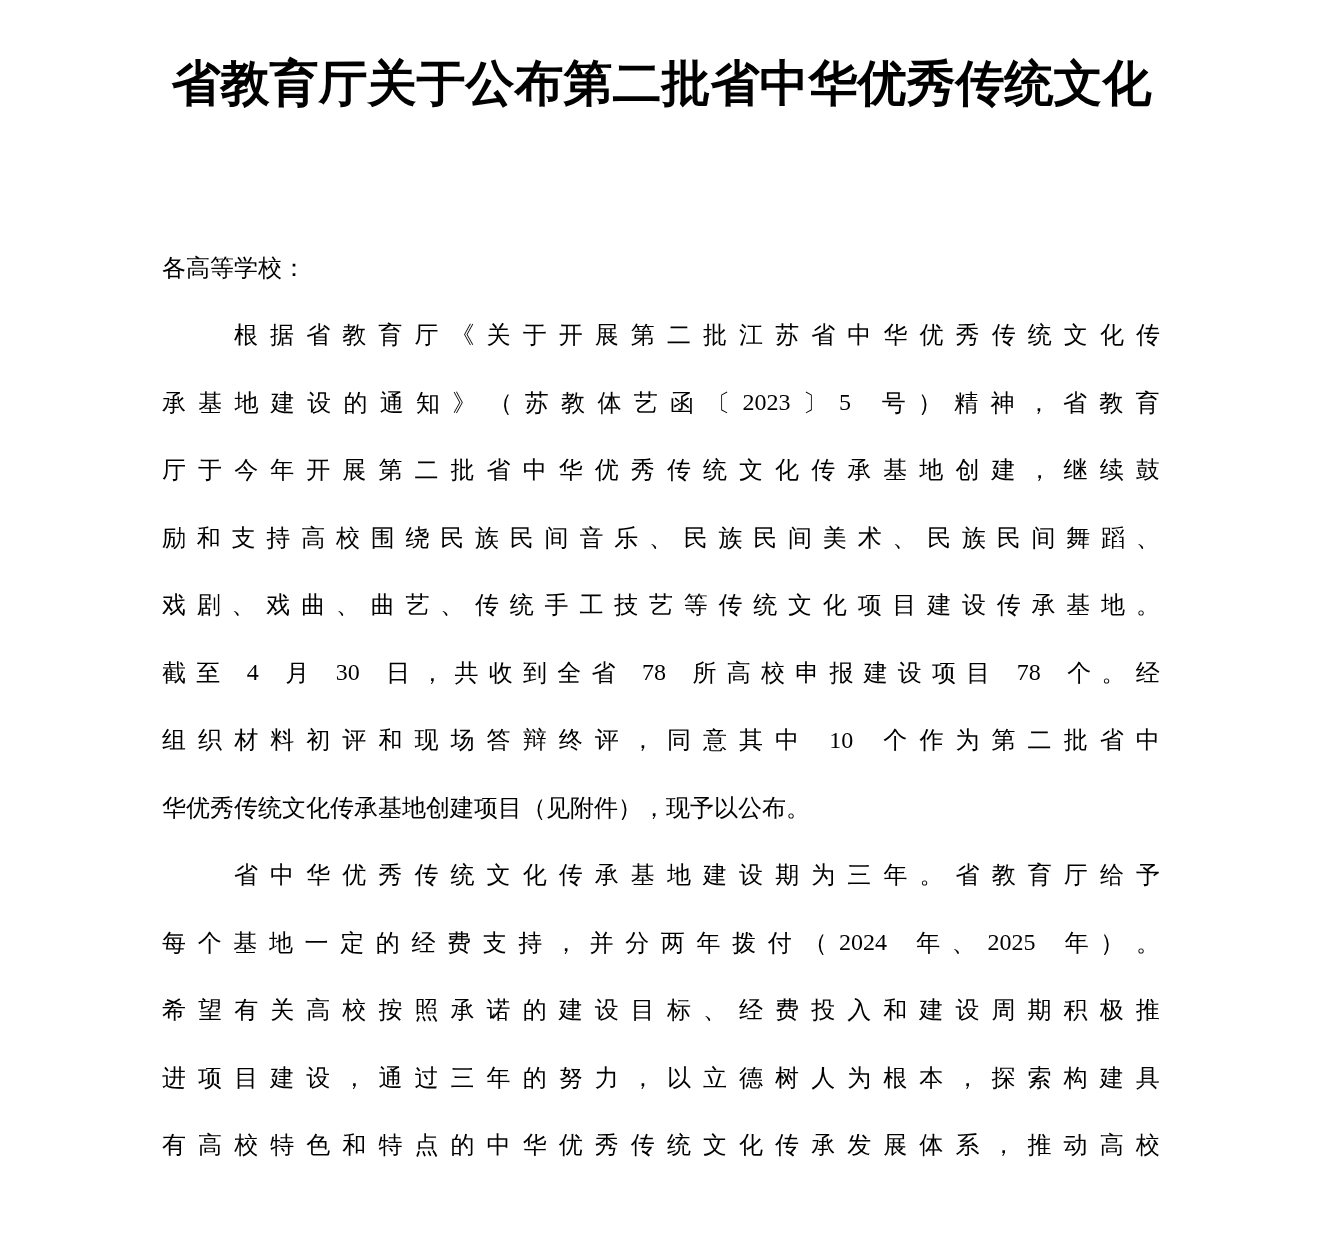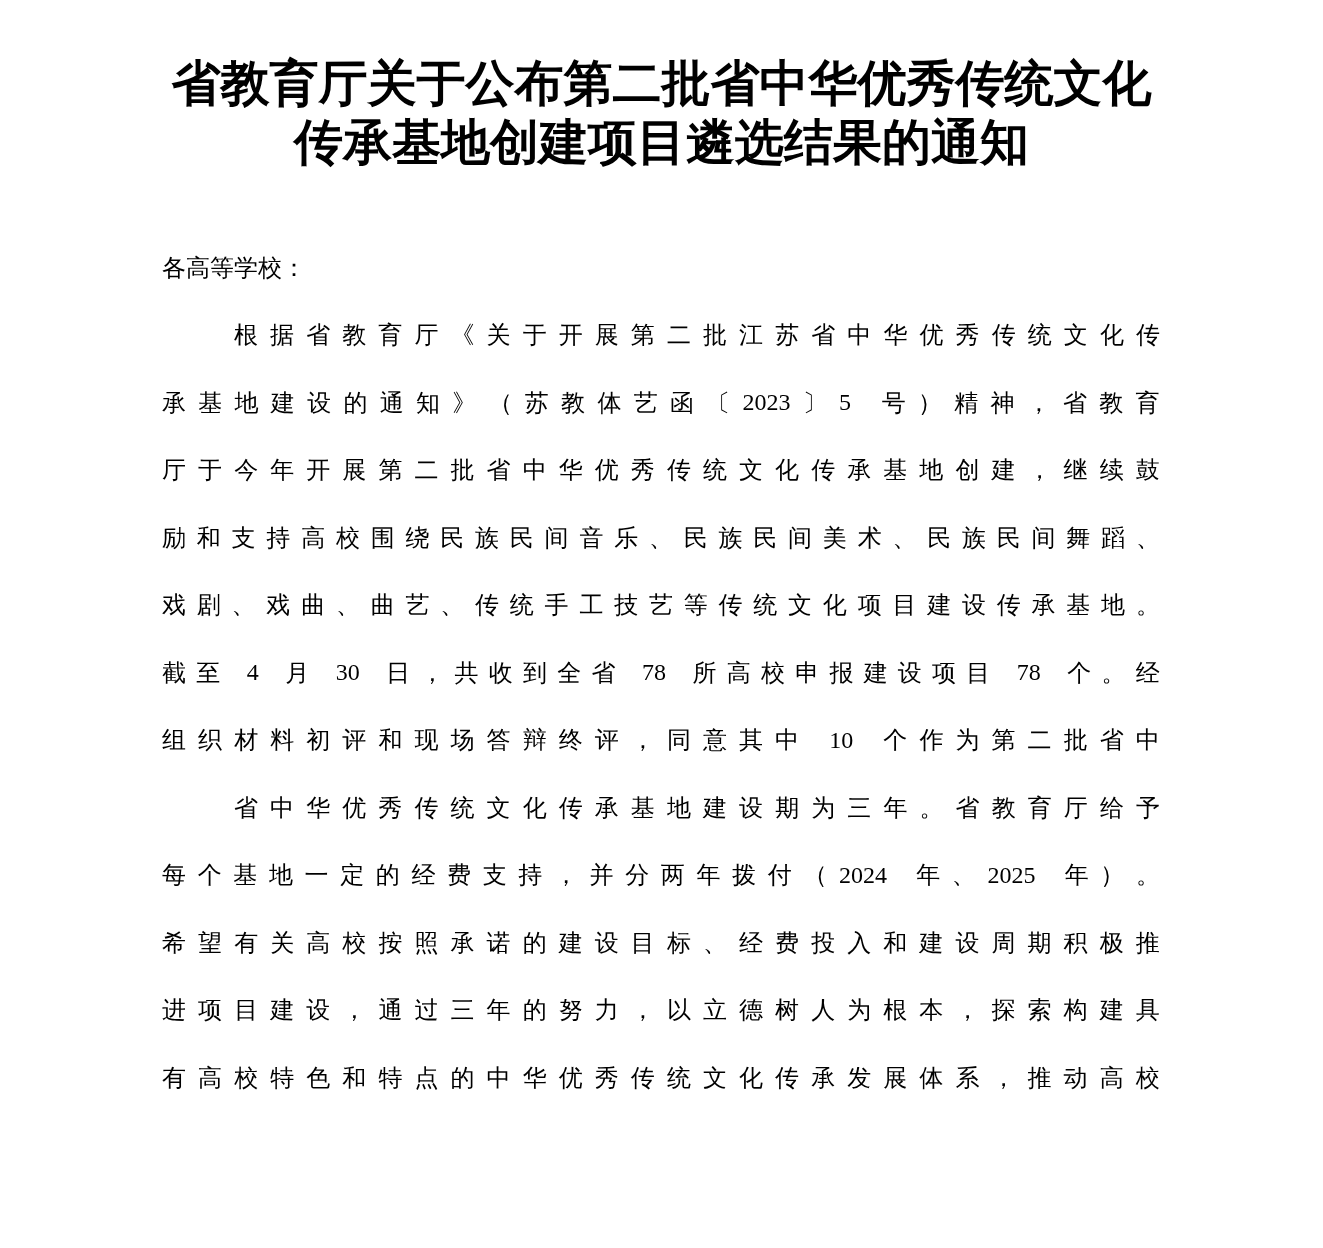--- a/index.html
+++ b/index.html
@@ -50,32 +50,32 @@
     flex: 0 0 auto;
   }
 </style>
 </head>
 <body>
 
 <div class="page">
 
   <div class="doc-title">
     <div class="title-line">省教育厅关于公布第二批省中华优秀传统文化</div>
-    <div class="title-line">传承基地创建项目遴选结果的通知</div>
   </div>
 
   <div class="doc-body">
     <div class="line" data-justify="false">各高等学校：</div>
     <div class="line indent" data-justify="true"><span>根</span><span>据</span><span>省</span><span>教</span><span>育</span><span>厅</span><span>《</span><span>关</span><span>于</span><span>开</span><span>展</span><span>第</span><span>二</span><span>批</span><span>江</span><span>苏</span><span>省</span><span>中</span><span>华</span><span>优</span><span>秀</span><span>传</span><span>统</span><span>文</span><span>化</span><span>传</span></div>
     <div class="line" data-justify="true"><span>承</span><span>基</span><span>地</span><span>建</span><span>设</span><span>的</span><span>通</span><span>知</span><span>》</span><span>（</span><span>苏</span><span>教</span><span>体</span><span>艺</span><span>函</span><span>〔</span><span>2023</span><span>〕</span><span>5</span><span>&nbsp;</span><span>号</span><span>）</span><span>精</span><span>神</span><span>，</span><span>省</span><span>教</span><span>育</span></div>
     <div class="line" data-justify="true"><span>厅</span><span>于</span><span>今</span><span>年</span><span>开</span><span>展</span><span>第</span><span>二</span><span>批</span><span>省</span><span>中</span><span>华</span><span>优</span><span>秀</span><span>传</span><span>统</span><span>文</span><span>化</span><span>传</span><span>承</span><span>基</span><span>地</span><span>创</span><span>建</span><span>，</span><span>继</span><span>续</span><span>鼓</span></div>
     <div class="line" data-justify="true"><span>励</span><span>和</span><span>支</span><span>持</span><span>高</span><span>校</span><span>围</span><span>绕</span><span>民</span><span>族</span><span>民</span><span>间</span><span>音</span><span>乐</span><span>、</span><span>民</span><span>族</span><span>民</span><span>间</span><span>美</span><span>术</span><span>、</span><span>民</span><span>族</span><span>民</span><span>间</span><span>舞</span><span>蹈</span><span>、</span></div>
     <div class="line" data-justify="true"><span>戏</span><span>剧</span><span>、</span><span>戏</span><span>曲</span><span>、</span><span>曲</span><span>艺</span><span>、</span><span>传</span><span>统</span><span>手</span><span>工</span><span>技</span><span>艺</span><span>等</span><span>传</span><span>统</span><span>文</span><span>化</span><span>项</span><span>目</span><span>建</span><span>设</span><span>传</span><span>承</span><span>基</span><span>地</span><span>。</span></div>
     <div class="line" data-justify="true"><span>截</span><span>至</span><span>&nbsp;</span><span>4</span><span>&nbsp;</span><span>月</span><span>&nbsp;</span><span>30</span><span>&nbsp;</span><span>日</span><span>，</span><span>共</span><span>收</span><span>到</span><span>全</span><span>省</span><span>&nbsp;</span><span>78</span><span>&nbsp;</span><span>所</span><span>高</span><span>校</span><span>申</span><span>报</span><span>建</span><span>设</span><span>项</span><span>目</span><span>&nbsp;</span><span>78</span><span>&nbsp;</span><span>个</span><span>。</span><span>经</span></div>
     <div class="line" data-justify="true"><span>组</span><span>织</span><span>材</span><span>料</span><span>初</span><span>评</span><span>和</span><span>现</span><span>场</span><span>答</span><span>辩</span><span>终</span><span>评</span><span>，</span><span>同</span><span>意</span><span>其</span><span>中</span><span>&nbsp;</span><span>10</span><span>&nbsp;</span><span>个</span><span>作</span><span>为</span><span>第</span><span>二</span><span>批</span><span>省</span><span>中</span></div>
+    <div class="line" data-justify="false">华优秀传统文化传承基地创建项目（见附件），现予以公布。</div>
     <div class="line indent" data-justify="true"><span>省</span><span>中</span><span>华</span><span>优</span><span>秀</span><span>传</span><span>统</span><span>文</span><span>化</span><span>传</span><span>承</span><span>基</span><span>地</span><span>建</span><span>设</span><span>期</span><span>为</span><span>三</span><span>年</span><span>。</span><span>省</span><span>教</span><span>育</span><span>厅</span><span>给</span><span>予</span></div>
     <div class="line" data-justify="true"><span>每</span><span>个</span><span>基</span><span>地</span><span>一</span><span>定</span><span>的</span><span>经</span><span>费</span><span>支</span><span>持</span><span>，</span><span>并</span><span>分</span><span>两</span><span>年</span><span>拨</span><span>付</span><span>（</span><span>2024</span><span>&nbsp;</span><span>年</span><span>、</span><span>2025</span><span>&nbsp;</span><span>年</span><span>）</span><span>。</span></div>
     <div class="line" data-justify="true"><span>希</span><span>望</span><span>有</span><span>关</span><span>高</span><span>校</span><span>按</span><span>照</span><span>承</span><span>诺</span><span>的</span><span>建</span><span>设</span><span>目</span><span>标</span><span>、</span><span>经</span><span>费</span><span>投</span><span>入</span><span>和</span><span>建</span><span>设</span><span>周</span><span>期</span><span>积</span><span>极</span><span>推</span></div>
     <div class="line" data-justify="true"><span>进</span><span>项</span><span>目</span><span>建</span><span>设</span><span>，</span><span>通</span><span>过</span><span>三</span><span>年</span><span>的</span><span>努</span><span>力</span><span>，</span><span>以</span><span>立</span><span>德</span><span>树</span><span>人</span><span>为</span><span>根</span><span>本</span><span>，</span><span>探</span><span>索</span><span>构</span><span>建</span><span>具</span></div>
     <div class="line" data-justify="true"><span>有</span><span>高</span><span>校</span><span>特</span><span>色</span><span>和</span><span>特</span><span>点</span><span>的</span><span>中</span><span>华</span><span>优</span><span>秀</span><span>传</span><span>统</span><span>文</span><span>化</span><span>传</span><span>承</span><span>发</span><span>展</span><span>体</span><span>系</span><span>，</span><span>推</span><span>动</span><span>高</span><span>校</span></div>
   </div>
 
 </div>
 
 </body></html>

